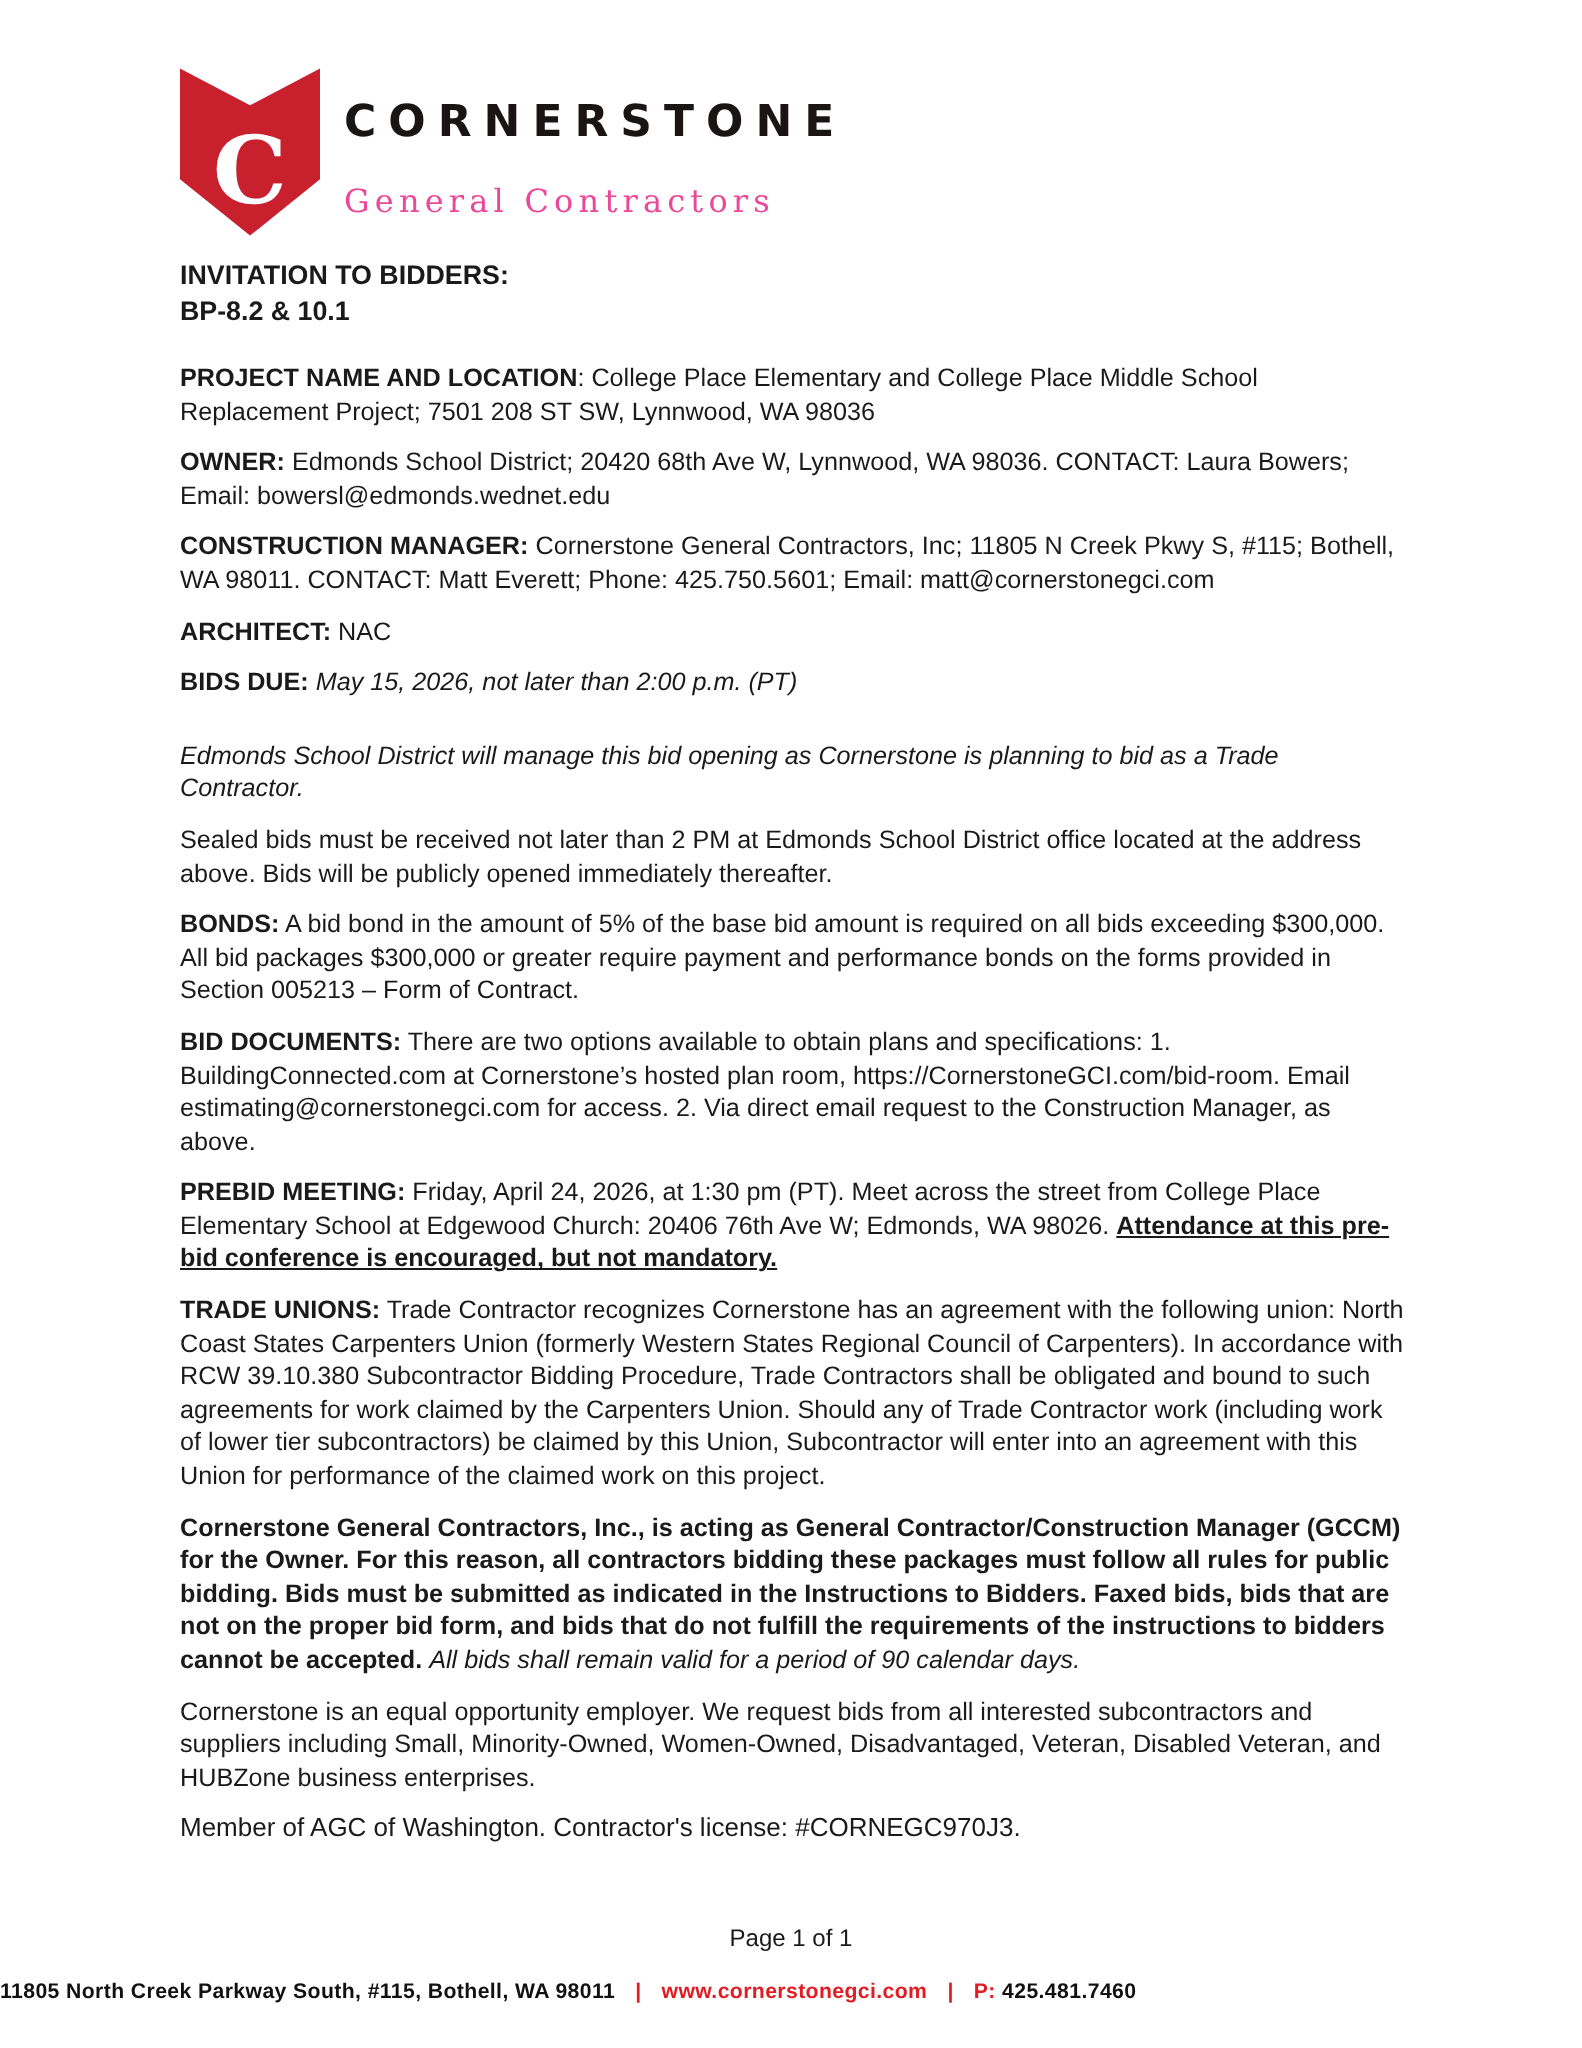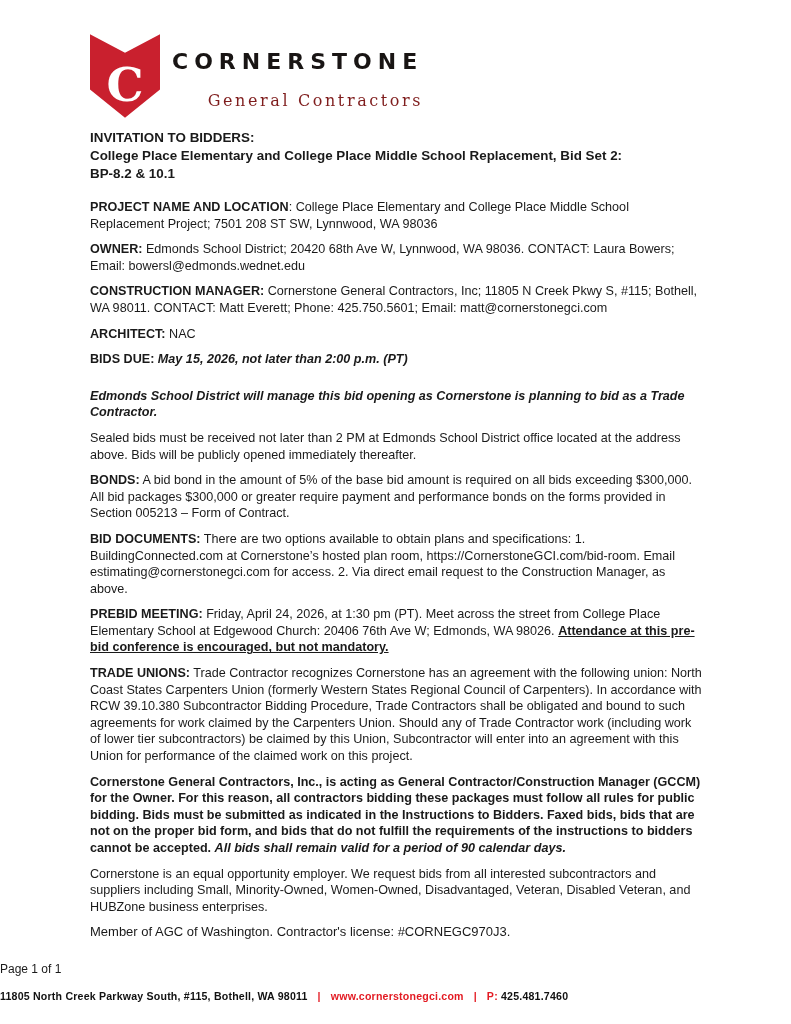--- a/index.html
+++ b/index.html
@@ -16,53 +16,53 @@
   }
   .content {
     position: absolute;
     left: 90px;
     top: 33px;
     width: 614px;
   }
   
   .logo-row { display: flex; align-items: center; gap: 12px; margin-bottom: 10px; height: 86px; }
   .shield { width: 70px; height: 86px; flex: 0 0 auto; }
-  .logo-text { display: flex; flex-direction: column; justify-content: center; padding-top: 6px; align-items: flex-end; }
+  .logo-text { display: flex; flex-direction: column; justify-content: center; padding-top: 6px; }
   .brand {
     font-family: "DejaVu Sans", sans-serif;
     font-weight: 800;
     font-size: 22px;
     letter-spacing: 6px;
     color: #191514;
     white-space: nowrap;
   }
   .brand-sub {
     font-family: "DejaVu Serif", serif;
     font-size: 16px;
     letter-spacing: 2.6px;
-    color: #7f1d1d;
+    color: #ec4899;
     margin-top: 17px;
     white-space: nowrap;
   }
   
   .doc { font-size: 12.6px; line-height: 16.6px; }
   .para { margin-bottom: 9px; }
   .title { font-size: 13.4px; font-weight: bold; line-height: 18px; margin-bottom: 16px; }
   .b { font-weight: bold; }
-  .bi { font-weight: bold; font-style: italic; margin-top: 20px; }
+  .bi { font-weight: normal; font-style: italic; margin-top: 20px; }
   .i { font-style: italic; }
   .bu { font-weight: bold; text-decoration: underline; }
   .small { font-size: 13px; }
   
   .page-indicator {
     position: absolute;
     bottom: 48px;
     left: 0;
     width: 100%;
-    text-align: left;
+    text-align: center;
     font-size: 12px;
     color: #1a1a1a;
   }
   .footer-line {
     position: absolute;
     bottom: 22px;
     left: 0;
     width: 100%;
     text-align: left;
     font-size: 10.6px;
@@ -87,21 +87,20 @@
       <div class="logo-text">
         <div class="brand">CORNERSTONE</div>
         <div class="brand-sub">General Contractors</div>
       </div>
     </div>
 
     <div class="doc">
 
       <div class="title">
         <div>INVITATION TO BIDDERS:</div>
-        <div>College Place Elementary and College Place Middle School Replacement, Bid Set 2:</div>
         <div>BP-8.2 &amp; 10.1</div>
       </div>
 
       <p class="para"><span class="b">PROJECT NAME AND LOCATION</span><span>: College Place Elementary and College Place Middle School Replacement Project; 7501 208 ST SW, Lynnwood, WA 98036</span></p>
 
       <p class="para"><span class="b">OWNER:</span><span> Edmonds School District; 20420 68th Ave W, Lynnwood, WA 98036. CONTACT: Laura Bowers; Email: bowersl@edmonds.wednet.edu</span></p>
 
       <p class="para"><span class="b">CONSTRUCTION MANAGER:</span><span> Cornerstone General Contractors, Inc; 11805 N Creek Pkwy S, #115; Bothell, WA 98011. CONTACT: Matt Everett; Phone: 425.750.5601; Email: matt@cornerstonegci.com</span></p>
 
       <p class="para"><span class="b">ARCHITECT:</span><span> NAC</span></p>

